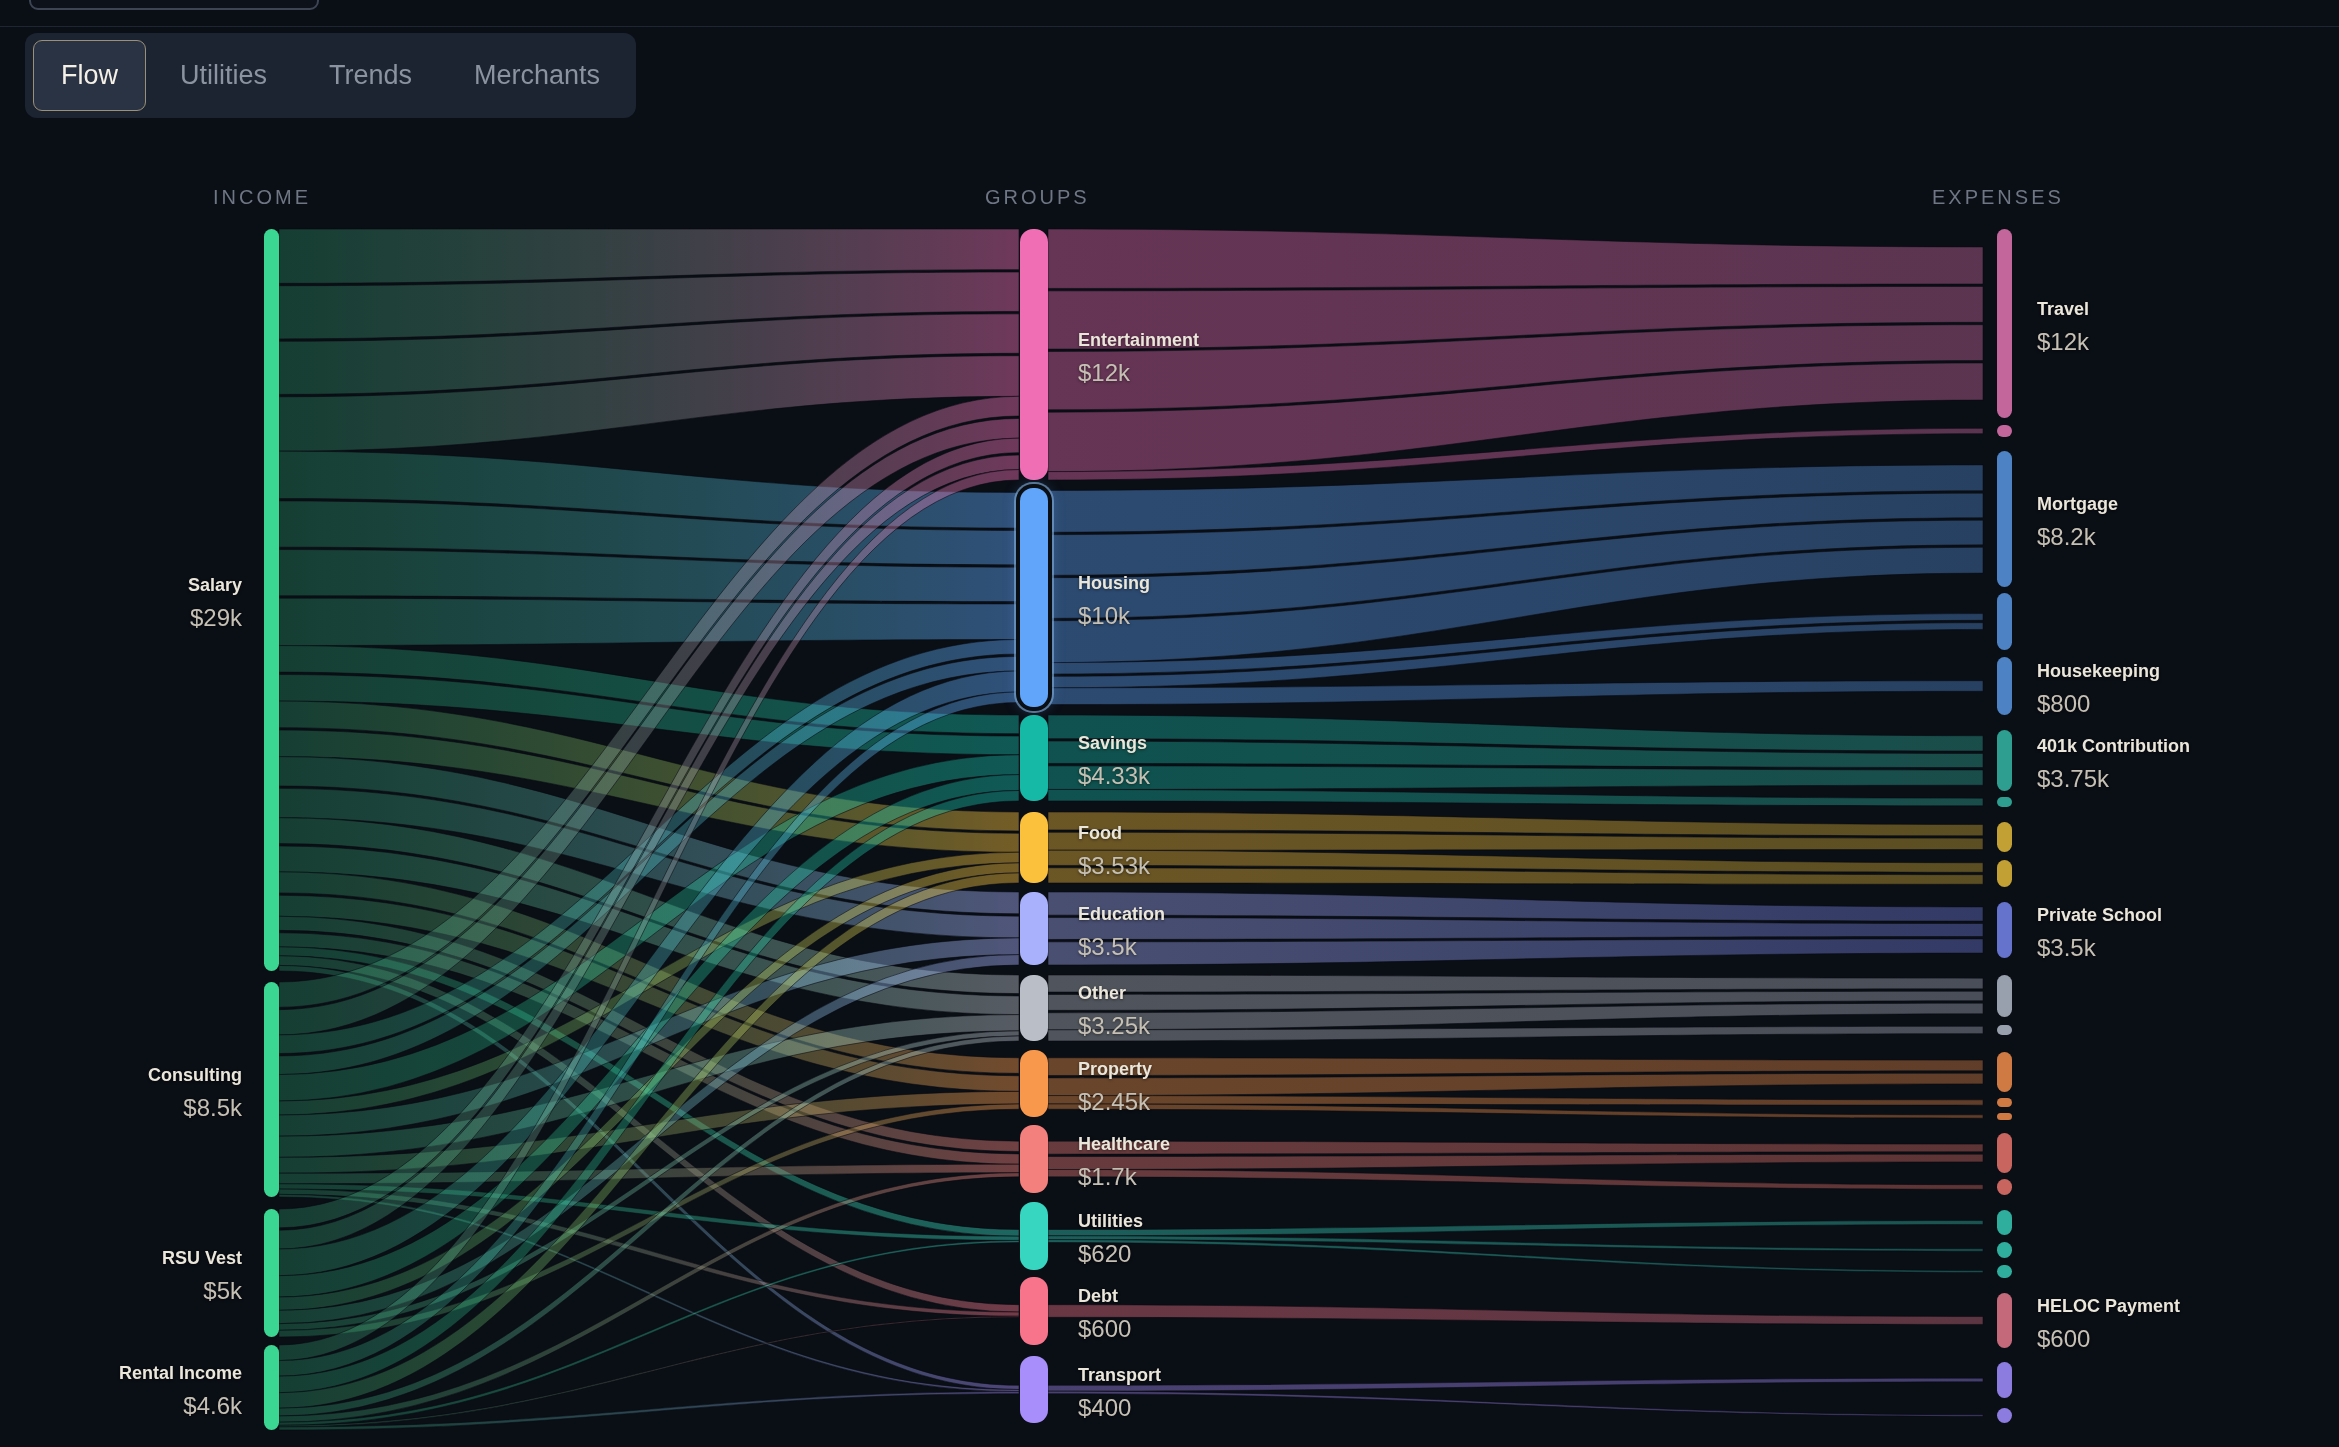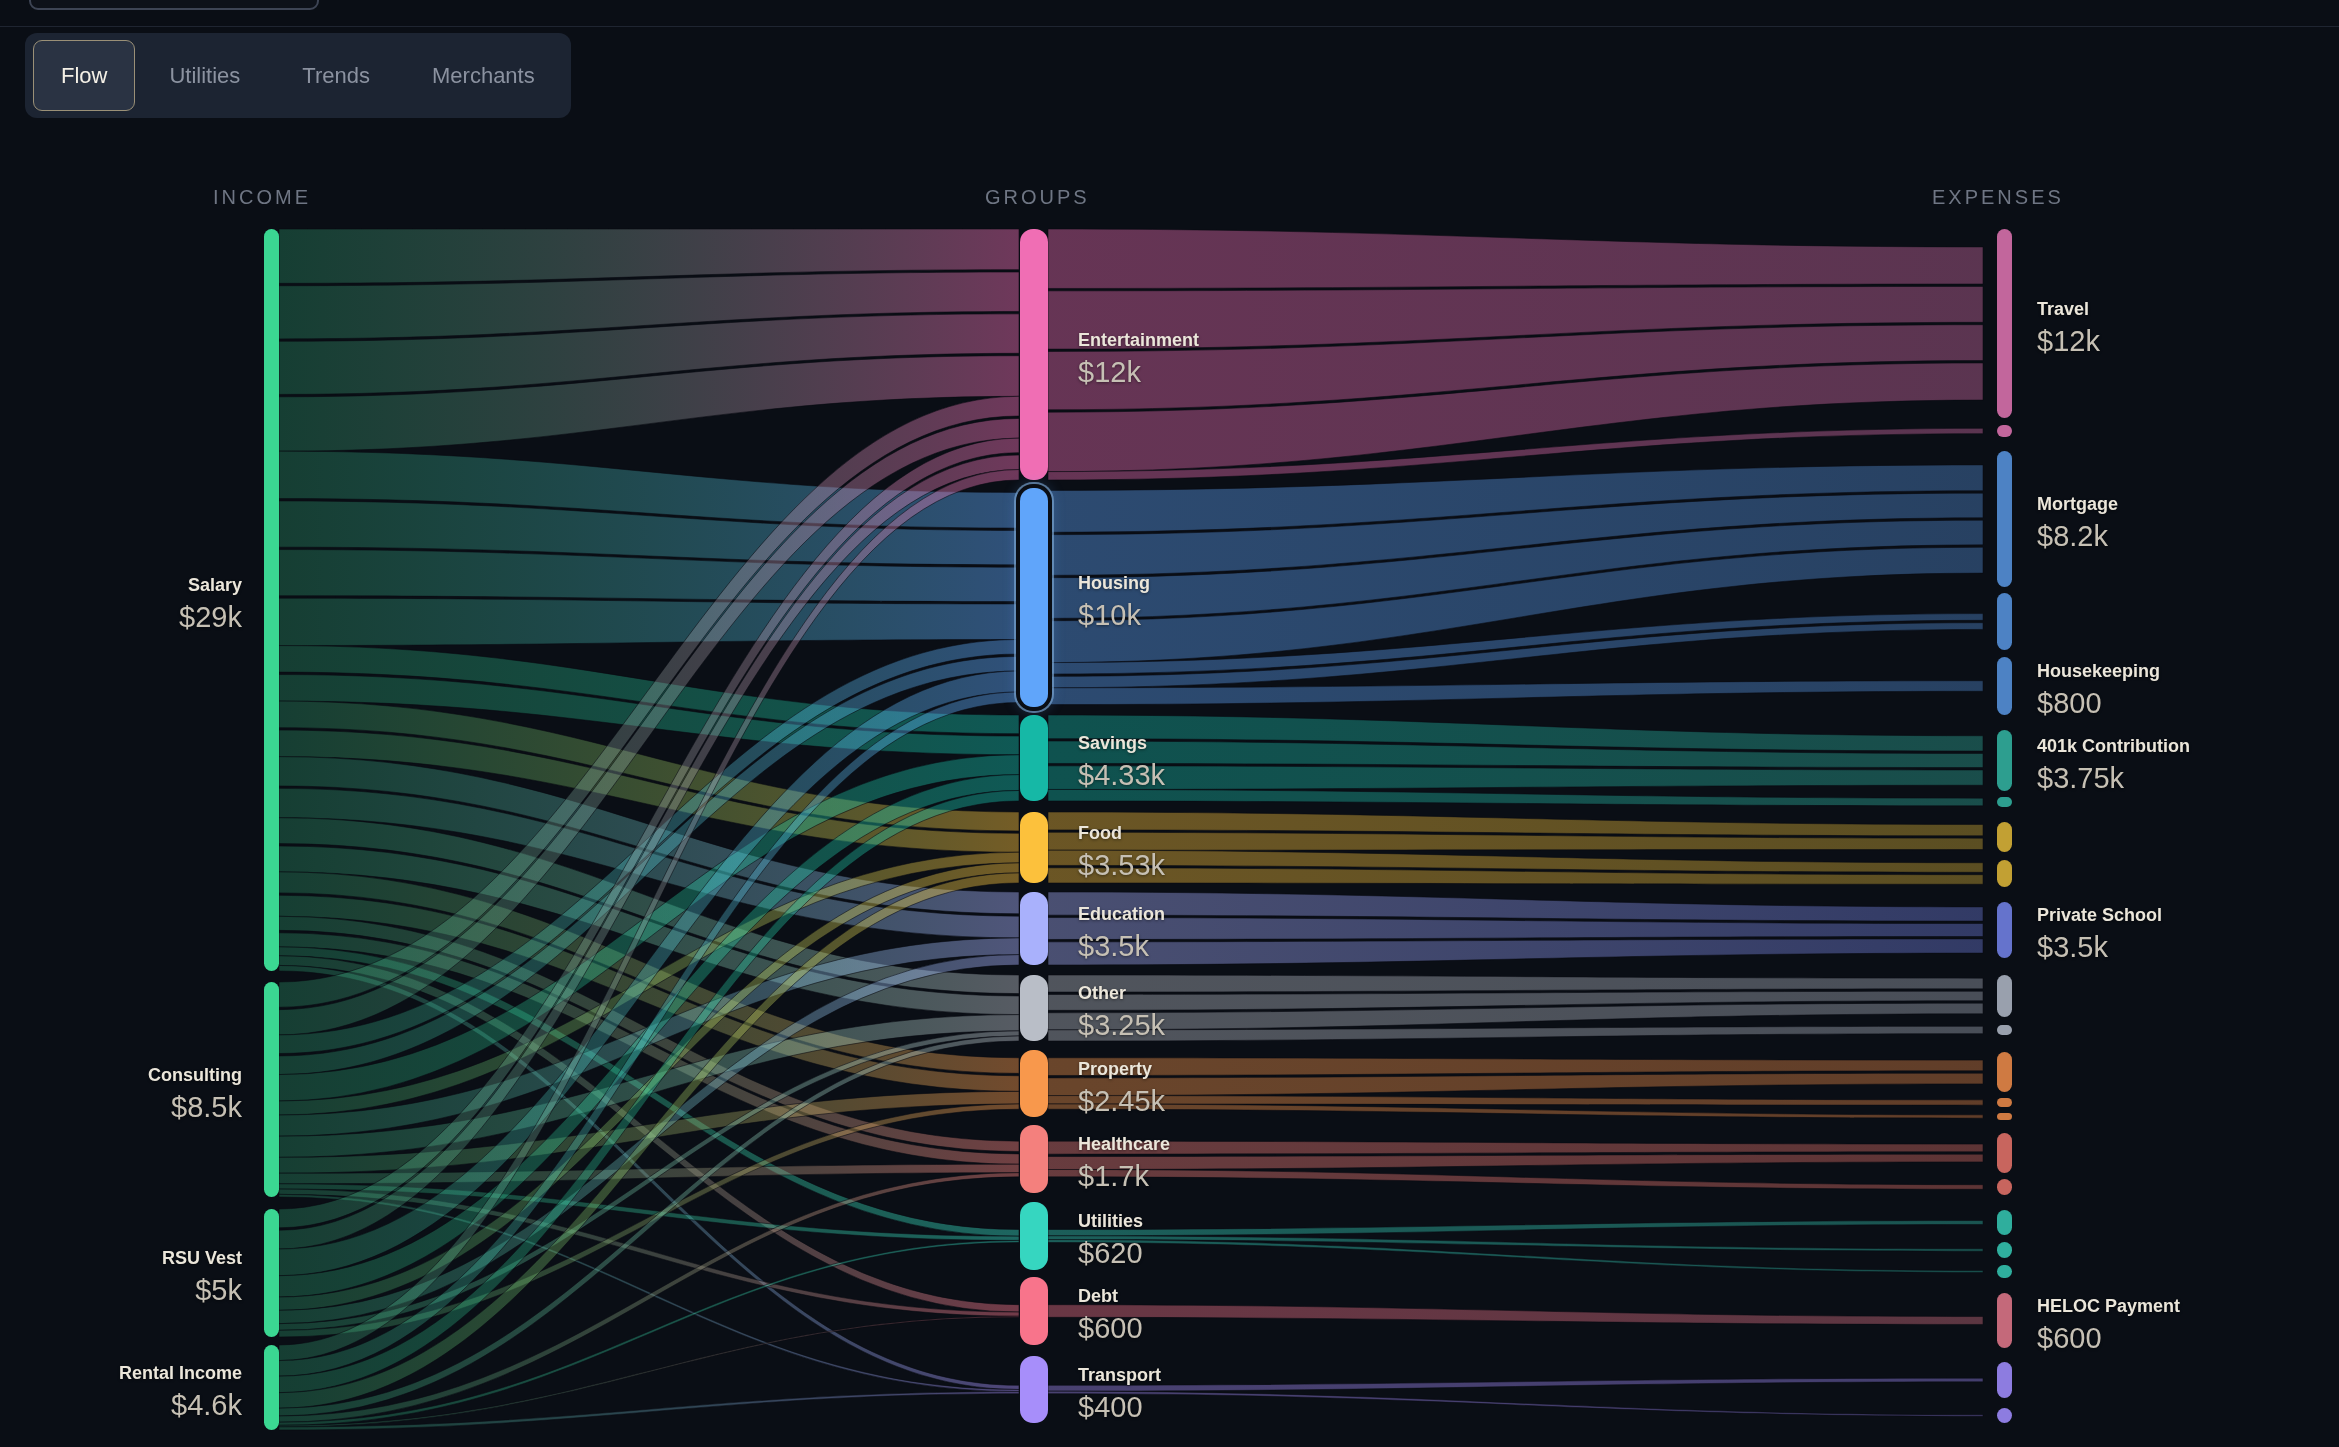--- a/index.html
+++ b/index.html
@@ -4,37 +4,37 @@
 <style>
   html,body{margin:0;padding:0;background:#0a0e15;}
   .stage{position:relative;width:2339px;height:1447px;background:#0a0e15;overflow:hidden;
          font-family:"Liberation Sans",sans-serif;}
   .top-cut{position:absolute;left:29px;top:-16px;width:286px;height:22px;
            border:2px solid #3d4454;border-radius:9px;background:#0d1119;}
   .top-divider{position:absolute;left:0;top:26px;width:2339px;height:1px;background:#1f2531;}
   .tabbar{position:absolute;left:25px;top:33px;height:85px;display:flex;align-items:center;
           gap:6px;padding:0 8px;background:#1c2432;border-radius:12px;box-sizing:border-box;}
   .tab{height:69px;display:flex;align-items:center;justify-content:center;padding:0 27px;
-       border-radius:9px;font-size:22px;color:#8b92a0;cursor:pointer;white-space:nowrap;
+       border-radius:9px;font-size:27px;color:#8b92a0;cursor:pointer;white-space:nowrap;
        background:transparent;border:1px solid transparent;}
   .tab.active{background:#2a3343;border:1px solid #9a9077;color:#f4f0e6;}
   .col-header{position:absolute;top:186px;font-size:20px;letter-spacing:3px;color:#6f7684;
               font-weight:500;}
   .sankey{position:absolute;left:0;top:0;width:2339px;height:1447px;}
   .sankey svg{position:absolute;left:0;top:0;}
   .node{position:absolute;border-radius:8px;}
   .node.mid{border-radius:13px;}
   .node.selected{box-shadow:0 0 0 4px #0a0e15,0 0 0 6px rgba(125,168,210,.65),
                  0 0 14px 4px rgba(96,165,250,.25);}
   .node.textured{background-image:radial-gradient(rgba(70,110,190,.35) 1.3px,transparent 1.5px);
                  background-size:8px 8px;}
   .nlabel{position:absolute;transform:translateY(-50%);pointer-events:none;}
   .nlabel .nm{font-size:18px;font-weight:700;color:#ebe6da;line-height:34px;
               text-shadow:0 1px 3px rgba(0,0,0,.45);white-space:nowrap;}
-  .nlabel .vl{font-size:29px;font-weight:400;color:#c6c0b4;line-height:31px;
+  .nlabel .vl{font-size:24px;font-weight:400;color:#c6c0b4;line-height:31px;
               text-shadow:0 1px 3px rgba(0,0,0,.45);white-space:nowrap;}
   .nlabel.right-align{text-align:right;}
 </style>
 </head>
 <body>
 
 <div class="stage">
   <div class="top-cut"></div>
   <div class="top-divider"></div>
 

